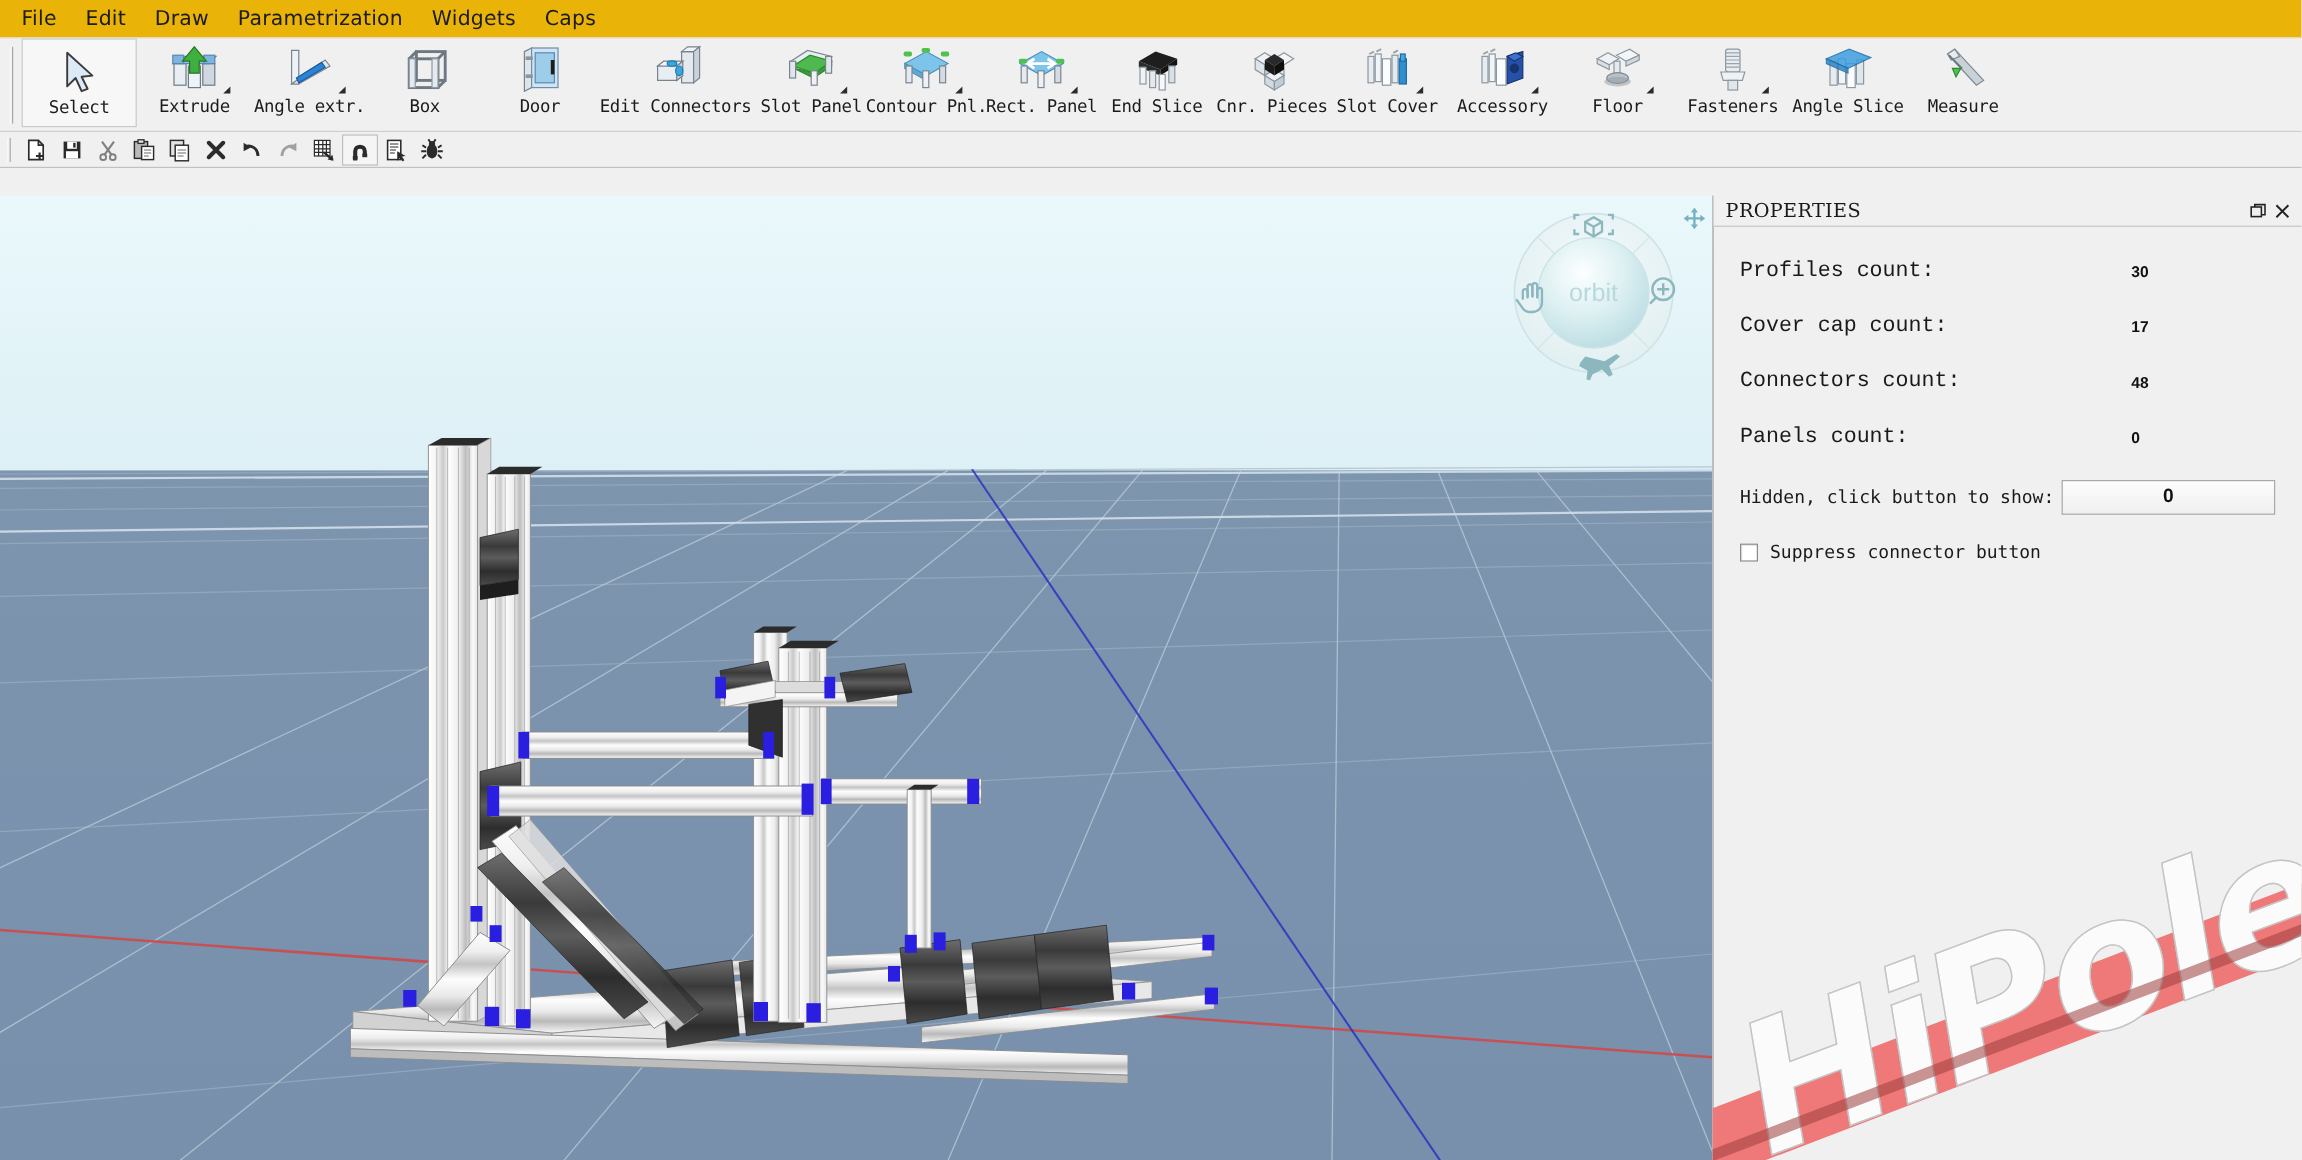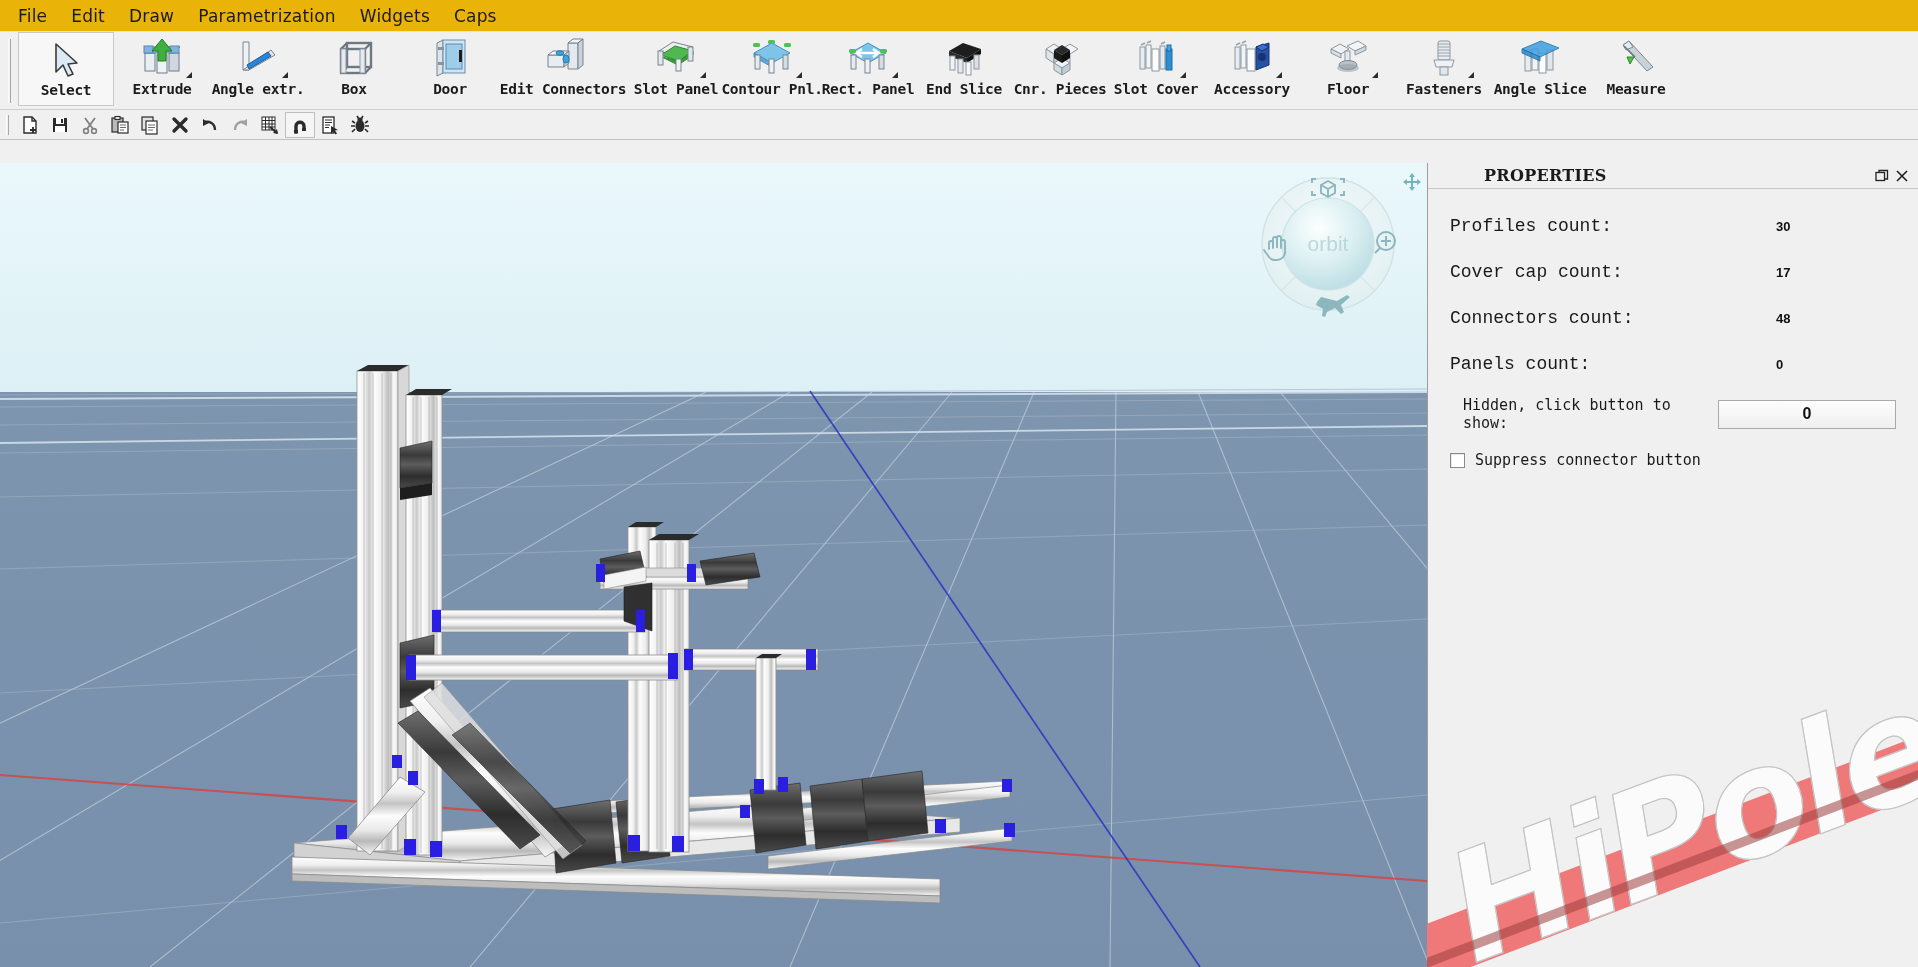--- a/index.html
+++ b/index.html
@@ -24,21 +24,20 @@
     font-family: "DejaVu Sans", sans-serif;
     letter-spacing: .2px;
   }
 
   
   #maintoolbar {
     height: 78px; background: #f0f0f0;
     display: flex; align-items: stretch;
     border-bottom: 1px solid #cfcfcf;
     position: relative;
-    font-weight: bold;
   }
   .tb-grip {
     width: 11px; margin: 4px 3px 4px 4px;
     display: flex; align-items: center; justify-content: center;
   }
   .tb-grip i {
     display:block; width: 3px; height: 64px;
     border-left: 1px solid #fbfbfb;
     border-right: 1px solid #a8a8a8;
   }
@@ -116,45 +115,44 @@
     border-left: 1px solid #9d9d9d;
   }
   #prop-header {
     height: 26px; background: #f0f0f0;
     display: flex; align-items: center;
     border-bottom: 1px solid #c6c6c6;
     padding: 0 6px 0 10px;
   }
   #prop-title {
     font-family: "DejaVu Serif", serif;
-    font-size: 16px; font-weight: 700;
+    font-size: 16px; font-weight: 400;
     color: #1a1a1a; letter-spacing: .3px;
     flex: 1;
-    margin-left: 46px;
   }
   .hdr-btn {
     width: 20px; height: 20px; display:flex;
     align-items:center; justify-content:center; cursor: default;
   }
   #prop-body { padding: 26px 22px 0 22px; }
   .prop-row {
     display: flex; align-items: center;
     margin-bottom: 24px; height: 22px;
   }
   .prop-label {
     font-family: Liberation Mono, monospace;
     font-size: 18px; color: #1a1a1a;
     flex: 1;
   }
   .prop-value {
     font-family: "Liberation Sans", sans-serif;
     font-size: 13px; font-weight: 700; color: #111;
     width: 120px; text-align: left;
   }
-  .prop-row.mono { margin-top: 16px; margin-bottom: 22px; height: 30px; margin-left: 13px; }
+  .prop-row.mono { margin-top: 16px; margin-bottom: 22px; height: 30px; }
   .prop-label-mono {
     font-family: "DejaVu Sans Mono", monospace;
     font-size: 15px; color: #1a1a1a; flex: 1;
   }
   #hidden-btn {
     width: 178px; height: 29px;
     background: linear-gradient(#fdfdfd, #efefef);
     border: 1px solid #a9a9a9;
     font-family: "Liberation Sans", sans-serif;
     font-size: 16px; font-weight: 700; color: #111;

